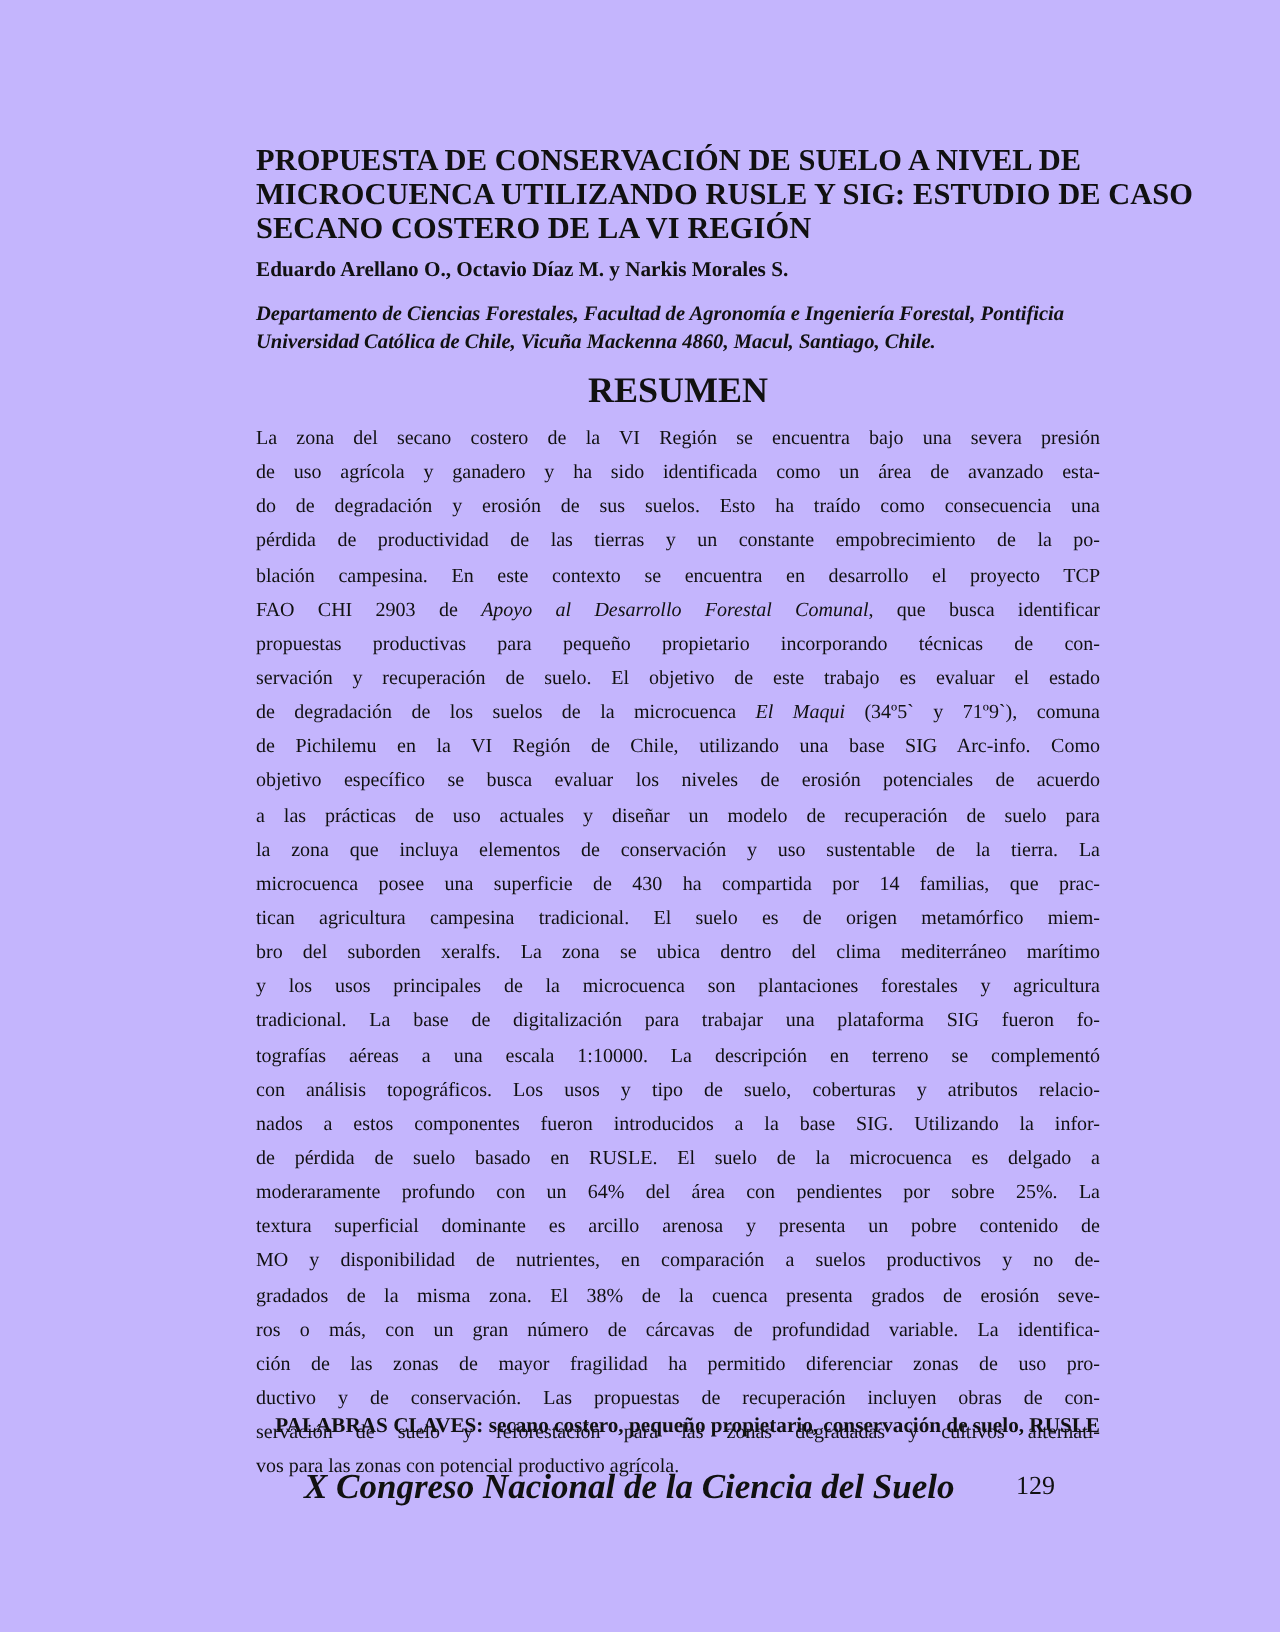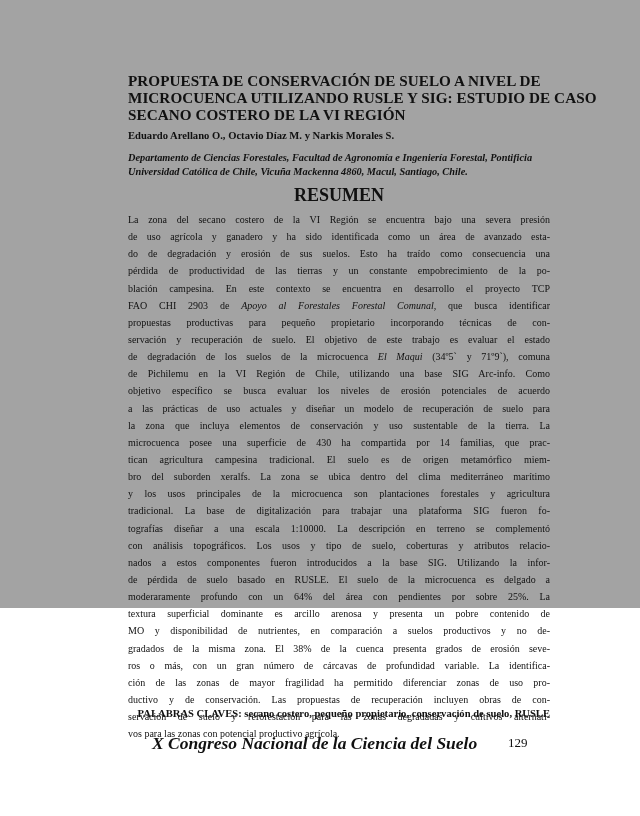--- a/index.html
+++ b/index.html
@@ -12,22 +12,22 @@
       height: 816px;
       position: relative;
       overflow: hidden;
       color: #111111;
       font-family: "Liberation Serif", "DejaVu Serif", serif;
     }
     .page {
       position: absolute;
       left: 0; top: 0;
       width: 640px;
-      height: 608px;
-      background: #a3a3a3;
+      height: 816px;
+      background: #c4b5fd;
     }
     .title {
       position: absolute;
       left: 128px;
       top: 72px;
       width: 420px;
       font-weight: bold;
       font-size: 15.2px;
       line-height: 17px;
       letter-spacing: 0.05px;
@@ -132,34 +132,34 @@
   </div>
 
   <div class="resumen-heading">RESUMEN</div>
 
   <div class="abstract" id="abstract">
       <span class="ln"><span>La zona del secano costero de la VI Región se encuentra bajo una severa presión</span></span>
       <span class="ln"><span>de uso agrícola y ganadero y ha sido identificada como un área de avanzado esta-</span></span>
       <span class="ln"><span>do de degradación y erosión de sus suelos. Esto ha traído como consecuencia una</span></span>
       <span class="ln"><span>pérdida de productividad de las tierras y un constante empobrecimiento de la po-</span></span>
       <span class="ln"><span>blación campesina. En este contexto se encuentra en desarrollo el proyecto TCP</span></span>
-      <span class="ln"><span>FAO CHI 2903 de </span><em>Apoyo al Forestales Forestal Comunal</em><span>, que busca identificar</span></span>
+      <span class="ln"><span>FAO CHI 2903 de </span><em>Apoyo al Desarrollo Forestal Comunal</em><span>, que busca identificar</span></span>
       <span class="ln"><span>propuestas productivas para pequeño propietario incorporando técnicas de con-</span></span>
       <span class="ln"><span>servación y recuperación de suelo. El objetivo de este trabajo es evaluar el estado</span></span>
       <span class="ln"><span>de degradación de los suelos de la  microcuenca </span><em>El Maqui</em><span> (34º5` y 71º9`), comuna</span></span>
       <span class="ln"><span>de Pichilemu en la VI Región de Chile, utilizando una base SIG Arc-info. Como</span></span>
       <span class="ln"><span>objetivo específico se busca evaluar los niveles de erosión potenciales de acuerdo</span></span>
       <span class="ln"><span>a las prácticas de uso actuales y diseñar un modelo de recuperación de suelo para</span></span>
       <span class="ln"><span>la zona que incluya elementos de conservación y uso sustentable de la tierra. La</span></span>
       <span class="ln"><span>microcuenca posee una superficie de 430 ha compartida por 14 familias, que prac-</span></span>
       <span class="ln"><span>tican agricultura campesina tradicional. El suelo es de origen metamórfico miem-</span></span>
       <span class="ln"><span>bro del suborden xeralfs. La zona se ubica dentro del clima mediterráneo marítimo</span></span>
       <span class="ln"><span>y los usos principales de la microcuenca son plantaciones forestales y agricultura</span></span>
       <span class="ln"><span>tradicional. La base de digitalización para trabajar una plataforma SIG fueron fo-</span></span>
-      <span class="ln"><span>tografías diseñar a una escala 1:10000. La descripción en terreno se complementó</span></span>
+      <span class="ln"><span>tografías aéreas a una escala 1:10000. La descripción en terreno se complementó</span></span>
       <span class="ln"><span>con análisis topográficos. Los usos y tipo de suelo, coberturas y atributos relacio-</span></span>
       <span class="ln"><span>nados a estos componentes fueron introducidos a la base SIG. Utilizando la infor-</span></span>
       <span class="ln"><span>de pérdida de suelo basado en RUSLE. El suelo de la microcuenca es delgado a</span></span>
       <span class="ln"><span>moderaramente profundo con un 64% del área con pendientes por sobre 25%. La</span></span>
       <span class="ln"><span>textura superficial dominante es arcillo arenosa y presenta un pobre contenido de</span></span>
       <span class="ln"><span>MO y disponibilidad de nutrientes, en comparación a suelos productivos y no de-</span></span>
       <span class="ln"><span>gradados de la misma zona. El 38% de la cuenca presenta grados de erosión seve-</span></span>
       <span class="ln"><span>ros o más, con un gran número de cárcavas de profundidad variable. La identifica-</span></span>
       <span class="ln"><span>ción de las zonas de mayor fragilidad ha permitido diferenciar zonas de uso pro-</span></span>
       <span class="ln"><span>ductivo y de conservación. Las propuestas de recuperación incluyen obras de con-</span></span>

